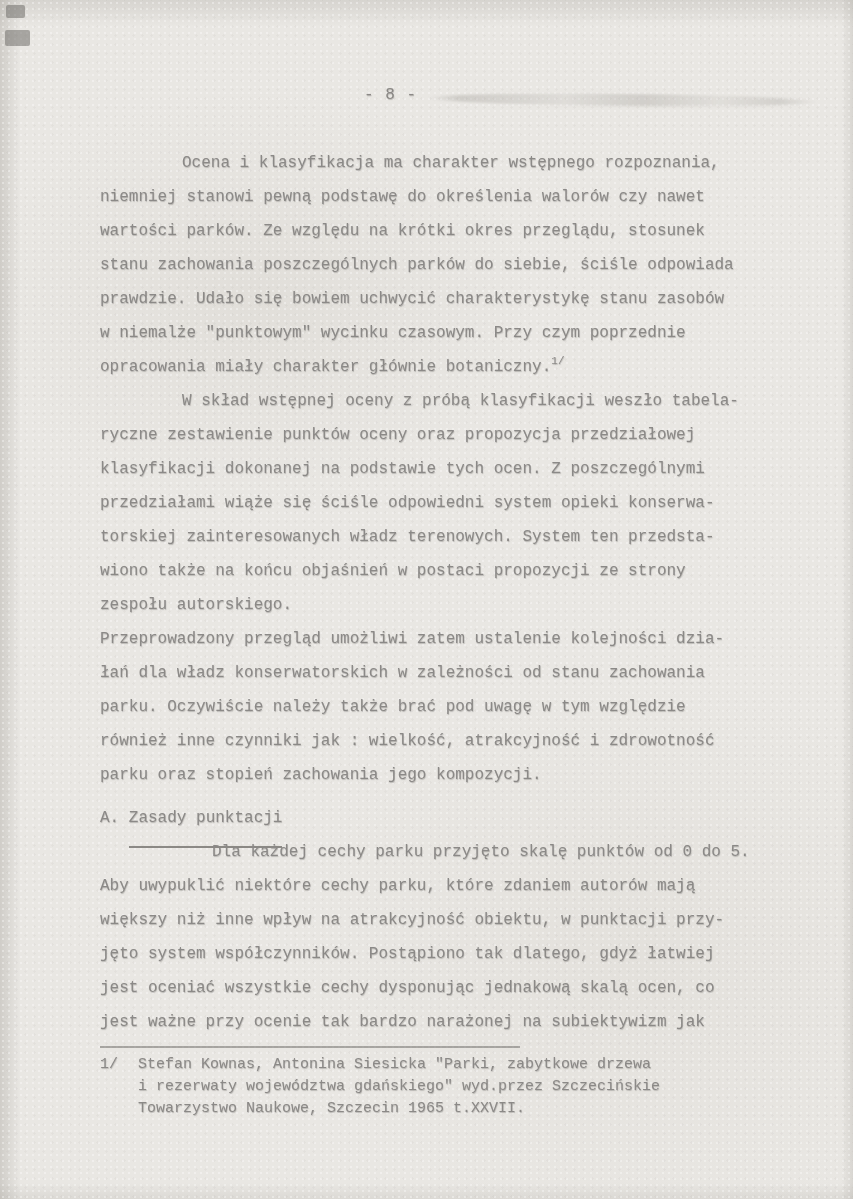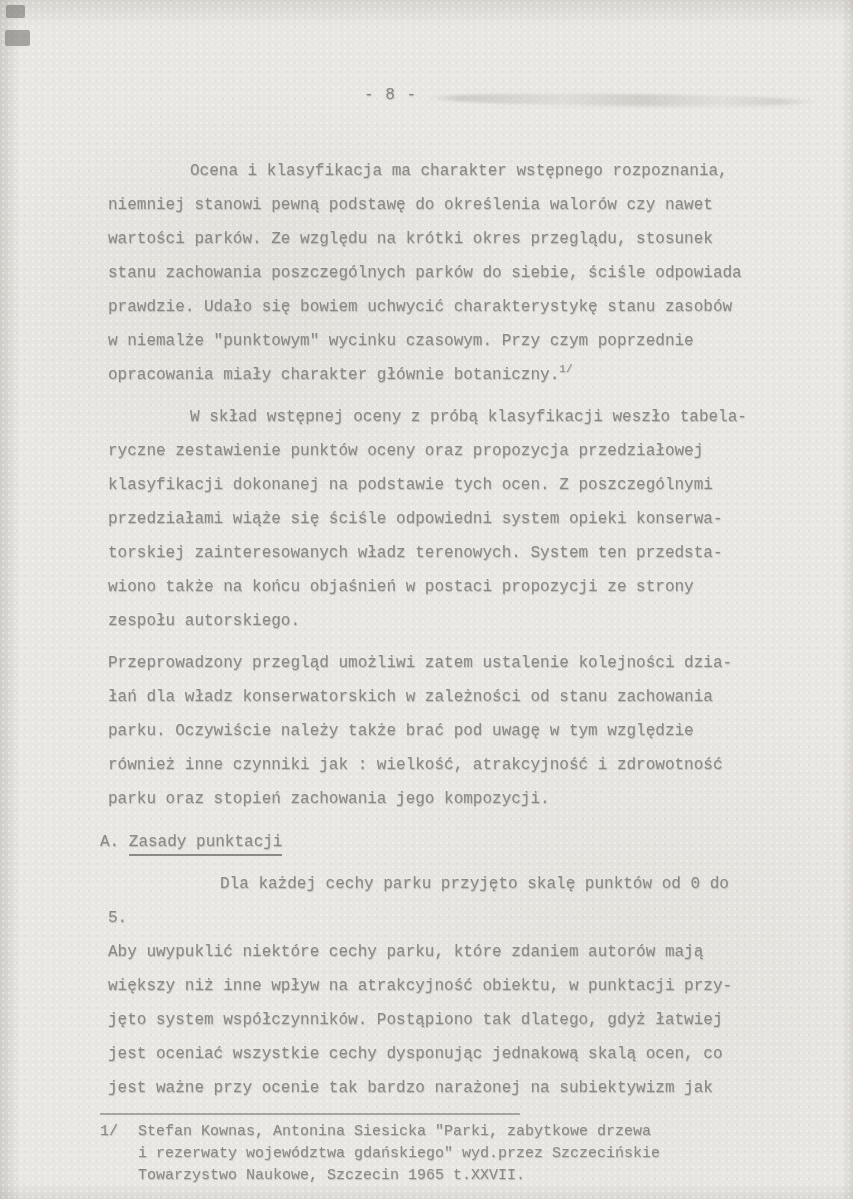--- a/index.html
+++ b/index.html
@@ -73,39 +73,39 @@
   .body-text {
     position: absolute;
     left: 100px;
     top: 146px;
     width: 660px;
     font-size: 16px;
     line-height: 34px;
     text-shadow: 0.5px 0.5px 0.9px rgba(139,137,134,0.5);
   }
   .para {
-    margin: 8px;
+    margin: 0;
     white-space: pre-line;
   }
   .para.indent { text-indent: 82px; }
   .para.indent-large { text-indent: 112px; }
   sup.fnref {
     font-size: 11px;
     vertical-align: 7px;
     line-height: 0;
   }
   .heading {
     margin: 9px 0 0 0;
     font-size: 16px;
     font-weight: normal;
     line-height: 34px;
   }
   .heading .underlined {
     border-bottom: 2px solid rgba(122,120,116,0.85);
-    padding-bottom: 3px;
+    padding-bottom: 19px;
   }
   .footnote-rule {
     width: 420px;
     border: none;
     border-top: 2px solid rgba(112,110,106,0.55);
     margin: 7px 0 6px 0;
   }
   .footnote {
     display: flex;
     font-size: 15px;

